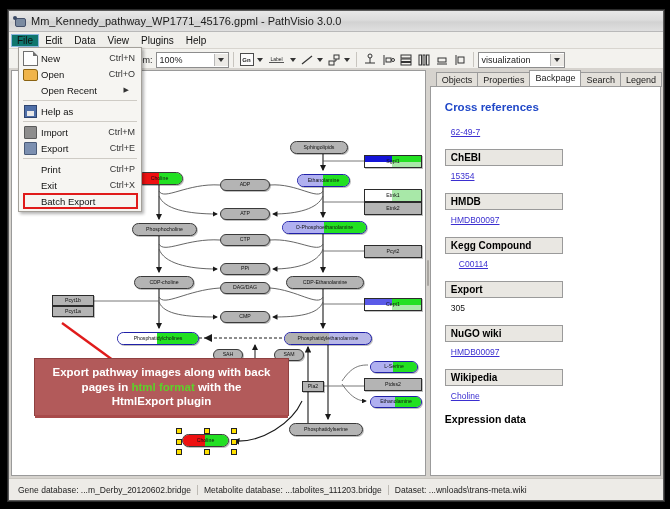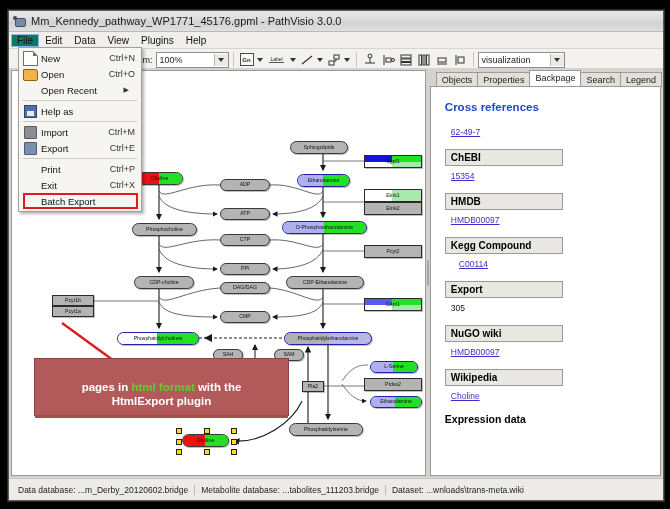--- a/index.html
+++ b/index.html
@@ -419,21 +419,21 @@
             <div class="node gene" style="left: 352px; top: 307px; width: 58px; height: 13px;">
               <span class="lbl">Ptdss2</span>
             </div>
             <div class="node gene" style="left: 290px; top: 310px; width: 22px; height: 11px;">
               <span class="lbl">Pla2</span>
             </div>
           </div>
 
         <div class="callout">
           <div class="callout-txt">
-            <br>
+            <span>Export pathway images along with back</span><br>
             <span>pages in </span><span class="hl">html format</span><span> with the</span><br>
             <span>HtmlExport plugin</span>
           </div>
           <div class="redbar"></div>
         </div>
       </div>
     </div>
 
     <div class="splitter"></div>
 
@@ -463,21 +463,21 @@
               <div class="xref-head">Wikipedia</div>
               <div class="xref-val"><a href="#" style="color: rgb(59, 47, 208);">Choline</a></div>
             </div>
           <div class="expr-title">Expression data</div>
         </div>
       </div>
     </div>
   </div>
 
   <div class="statusbar">
-    <span class="status-cell">Data database: ...m_Derby_20120602.bridge</span>
+    <span class="status-cell">Gene database: ...m_Derby_20120602.bridge</span>
     <span class="status-cell">Metabolite database: ...tabolites_111203.bridge</span>
     <span class="status-cell">Dataset: ...wnloads\trans-meta.wiki</span>
   </div>
 
   <div class="filemenu" style="left:9px;top:36px;">
     <div id="filemenu-rows">
         <div class="fm-row">
           <span class="fm-ico">
             <span class="gi gi-new"></span>
           </span>

